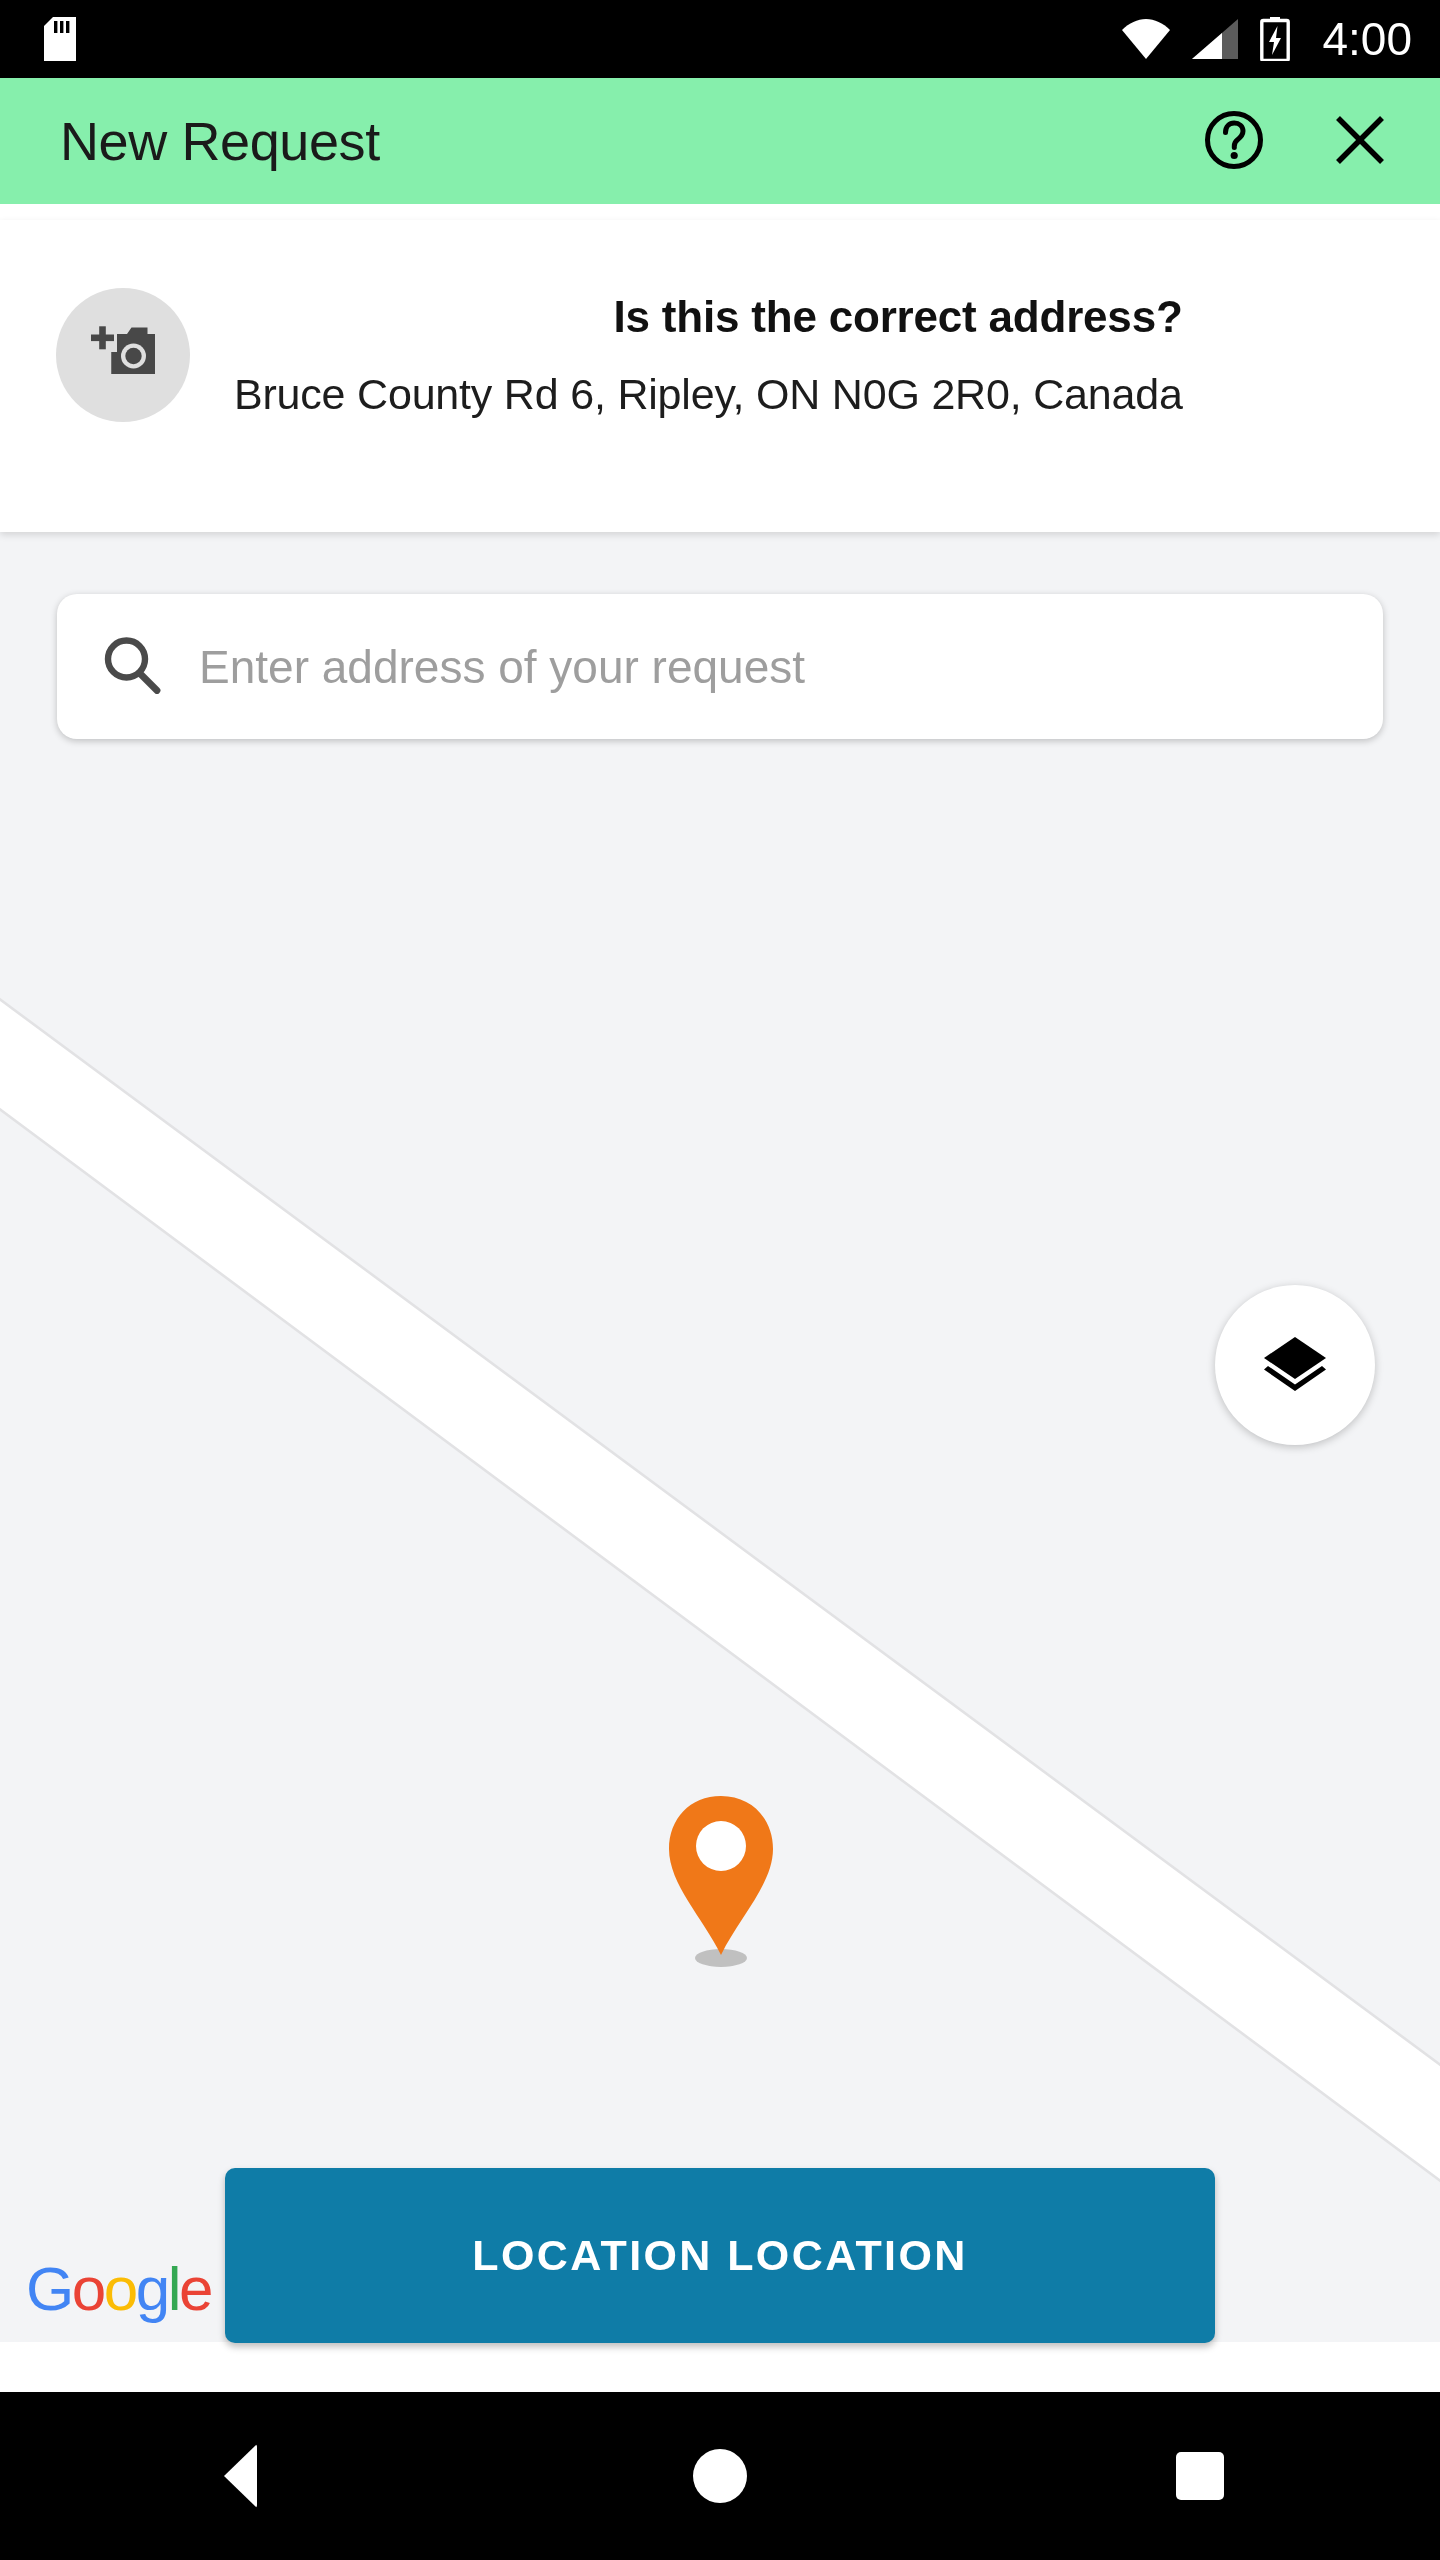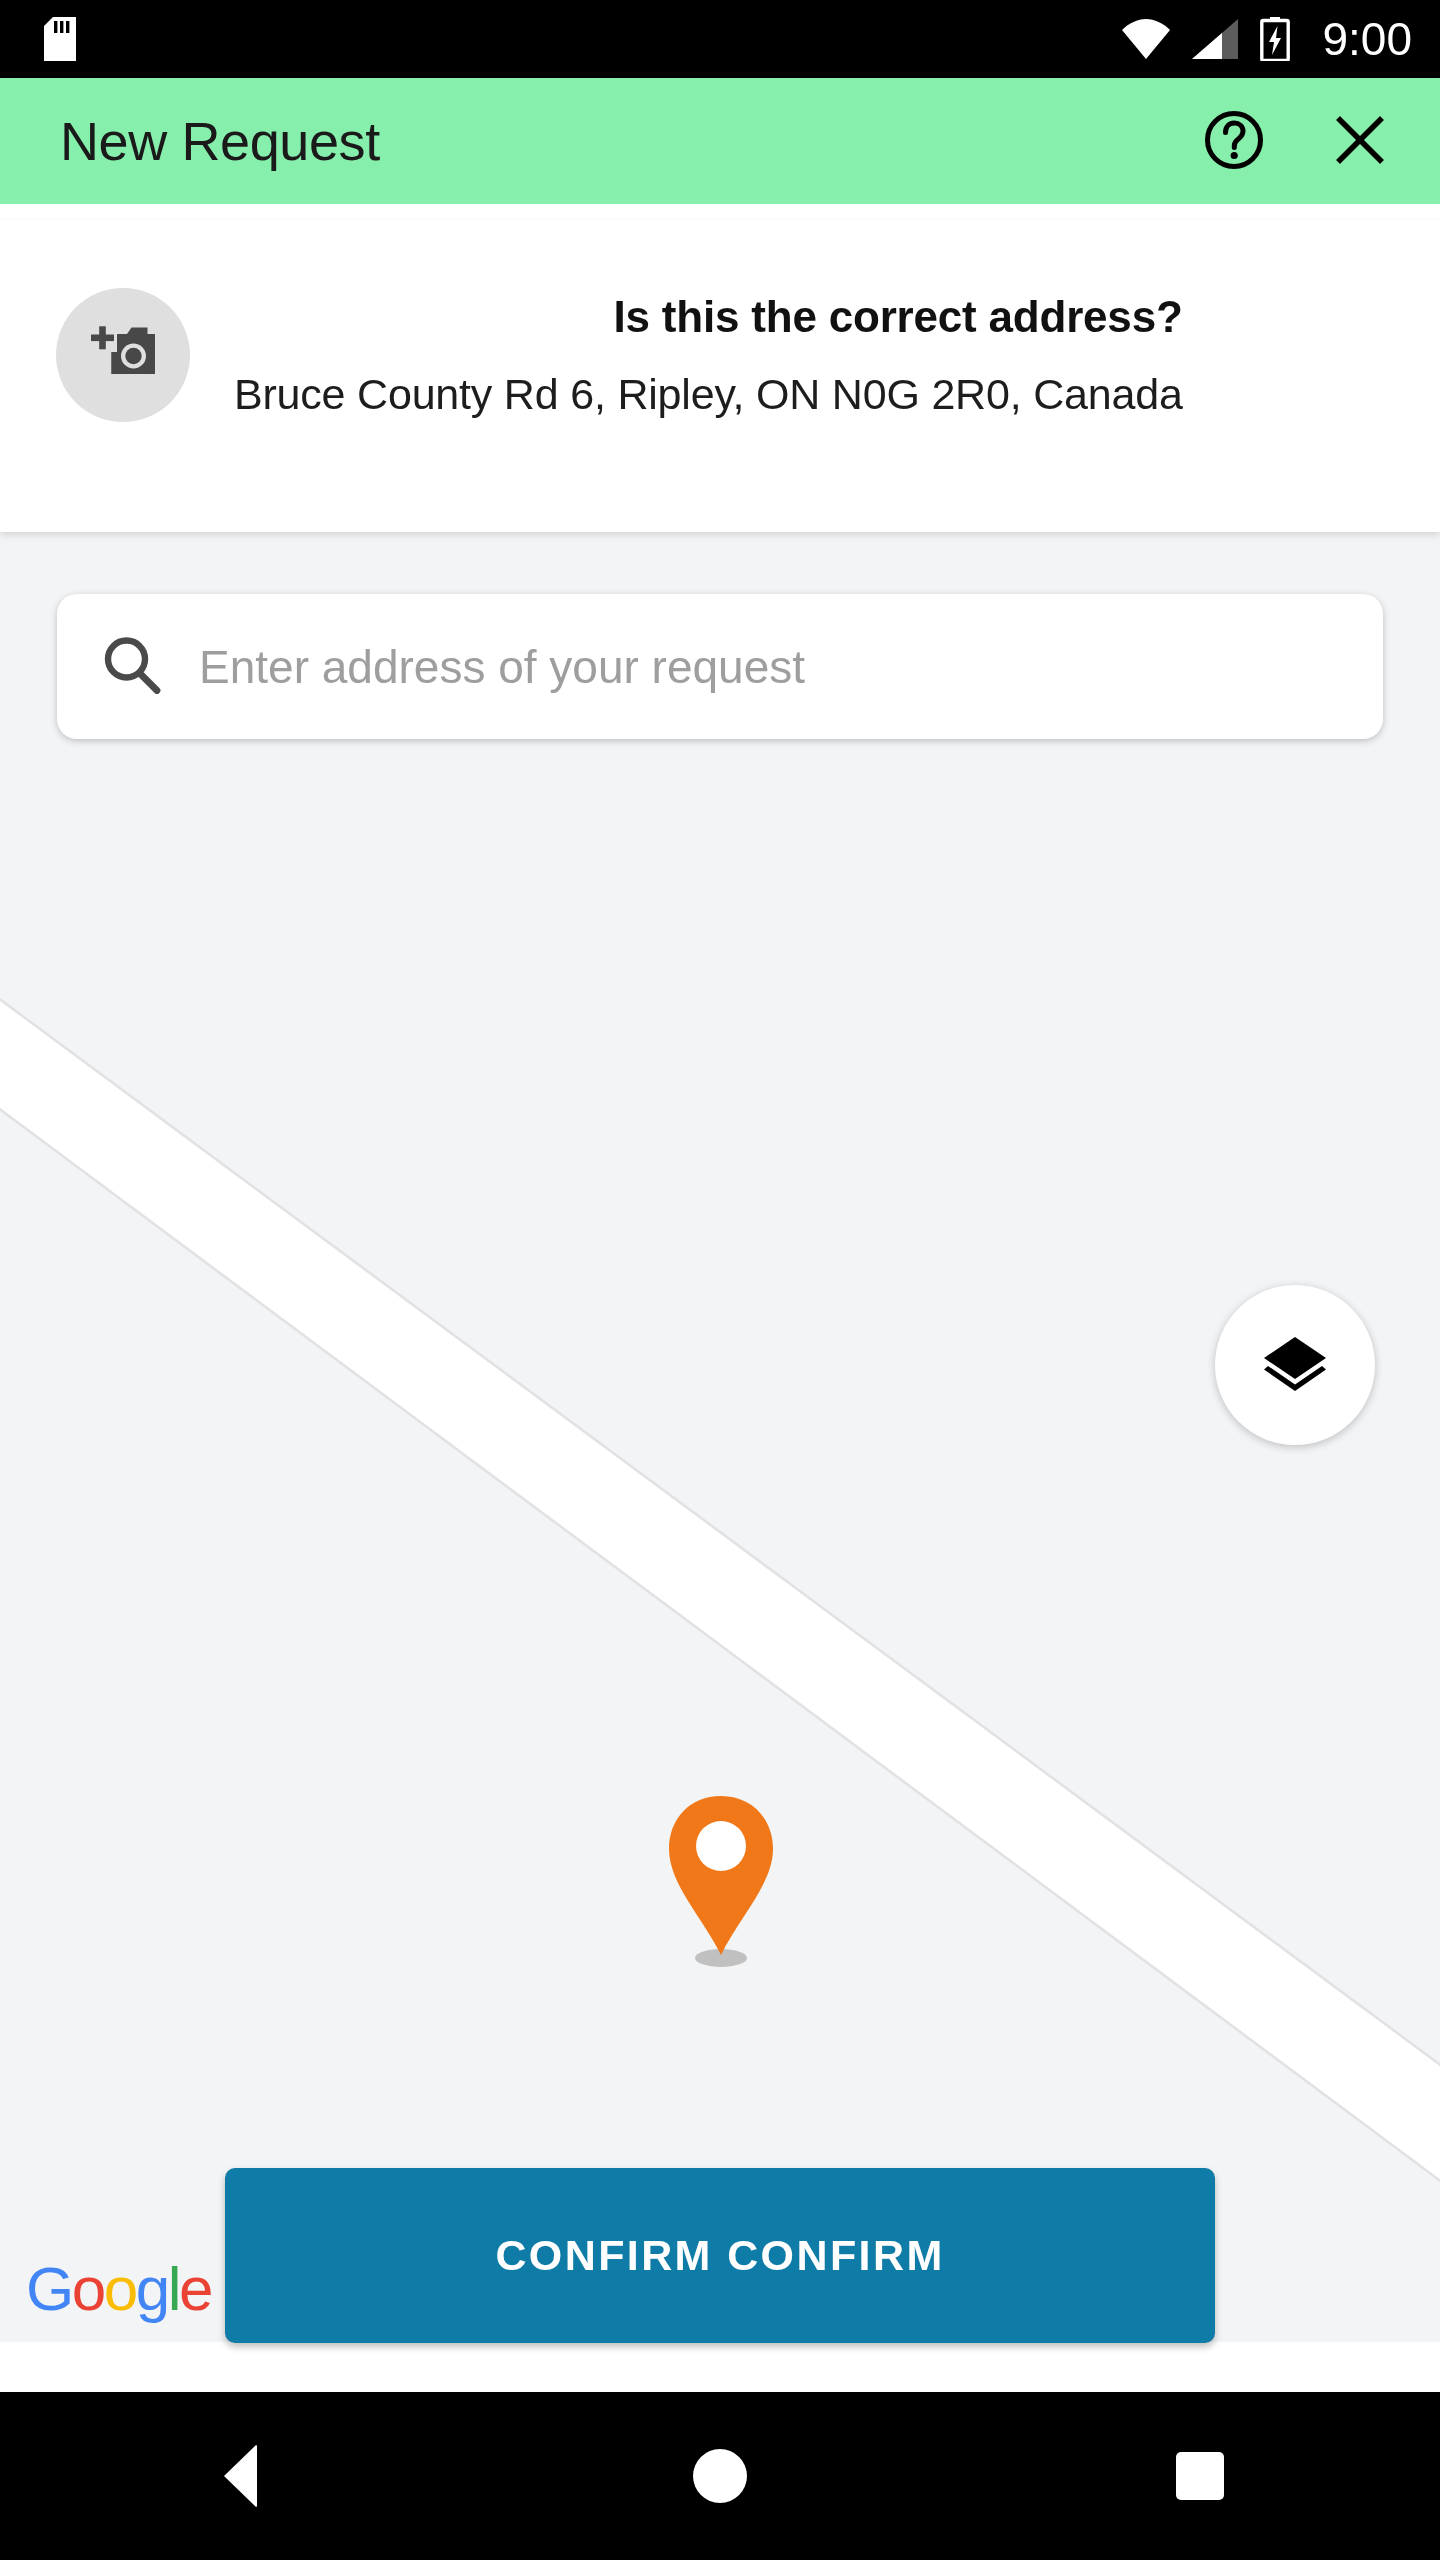--- a/index.html
+++ b/index.html
@@ -303,21 +303,21 @@
           <path d="M30 14 L30 40 L0 40 Z" fill="#ffffff"></path>
         </svg>
       </span>
       <span>
         <svg class="icon-batt" viewBox="0 0 30 44" xmlns="http://www.w3.org/2000/svg">
           <rect x="10" y="0" width="10" height="4" fill="#ffffff"></rect>
           <rect x="1.8" y="3.5" width="26.4" height="40" rx="1.5" fill="none" stroke="#ffffff" stroke-width="3.4"></rect>
           <path d="M17.5 9 L9 25 L14 25 L12 38 L21 21 L16 21 Z" fill="#ffffff"></path>
         </svg>
       </span>
-      <span class="sb-clock">9:00</span>
+      <span class="sb-clock">4:00</span>
     </div>
   </div>
 
   <div class="appbar">
     <div class="appbar-title">New Request</div>
     <div class="appbar-actions">
       <button class="iconbtn">
         <span>
           <svg width="62" height="62" viewBox="0 0 62 62" xmlns="http://www.w3.org/2000/svg">
             <circle cx="31" cy="31" r="26.5" fill="none" stroke="#000" stroke-width="5"></circle>
@@ -400,21 +400,21 @@
     <div class="gwm">
       <span style="color:#4285F4">G</span>
       <span style="color:#EA4335">o</span>
       <span style="color:#FBBC05">o</span>
       <span style="color:#4285F4">g</span>
       <span style="color:#34A853">l</span>
       <span style="color:#EA4335">e</span>
     </div>
   </div>
 
-  <button class="confirm">CONFIRM CONFIRM</button>
+  <button class="confirm">LOCATION LOCATION</button>
 
   <div class="navbar">
     <div class="navcell">
       <span class="nav-back"></span>
     </div>
     <div class="navcell">
       <span class="nav-home"></span>
     </div>
     <div class="navcell">
       <span class="nav-recent"></span>

